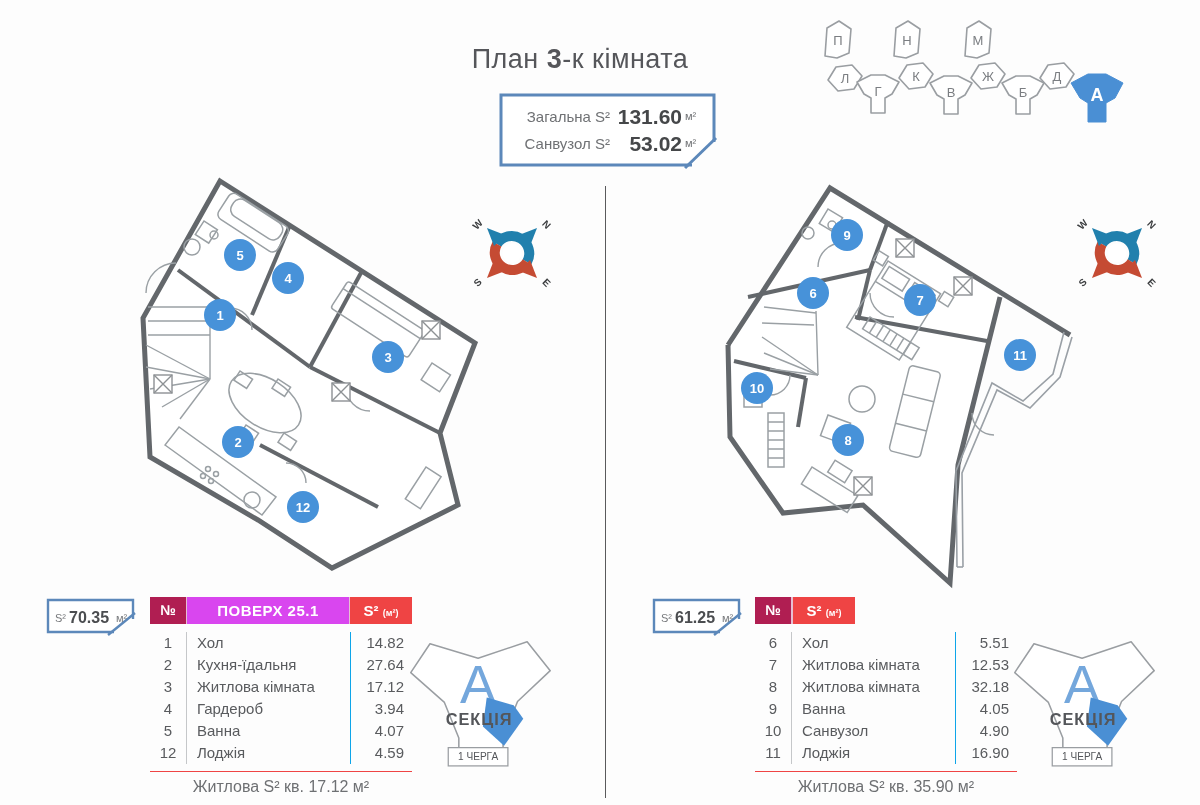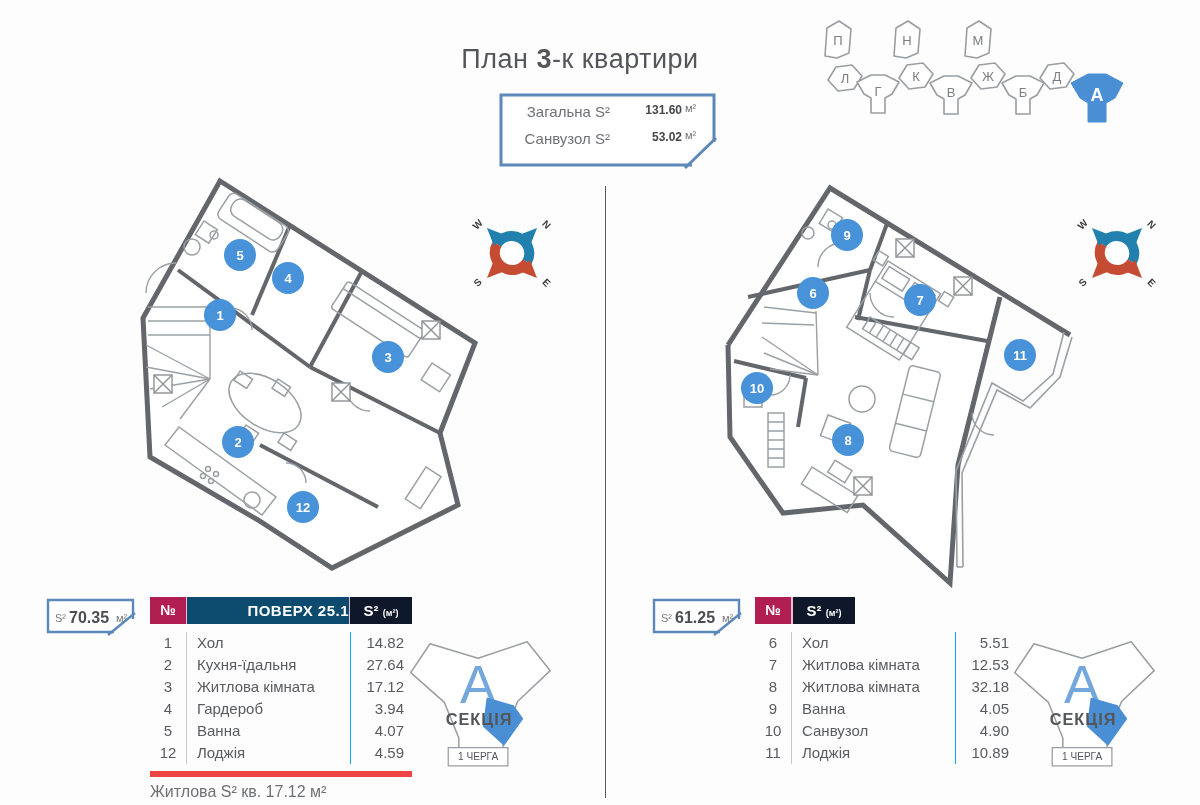--- a/index.html
+++ b/index.html
@@ -7,48 +7,48 @@
           font-family:"Liberation Sans","DejaVu Sans",sans-serif;color:#57585a;}
   svg text{font-family:"Liberation Sans","DejaVu Sans",sans-serif;}
   .abs{position:absolute;}
 
   
   .title{left:390px;top:44px;width:380px;text-align:center;font-size:27px;color:#55565a;letter-spacing:.5px;}
   .title b{font-weight:700;}
 
   
   .sumrows{left:510px;top:103px;width:198px;}
-  .sumrow{display:flex;align-items:flex-start;height:27px;}
+  .sumrow{display:flex;align-items:center;height:27px;}
   .sumrow .lab{width:100px;text-align:right;font-size:15px;color:#6f7174;}
-  .sumrow .val{width:72px;text-align:right;font-size:12px;font-weight:700;color:#454749;}
+  .sumrow .val{width:72px;text-align:right;font-size:21px;font-weight:700;color:#454749;}
   .sumrow .unit{font-size:11px;color:#6f7174;margin-left:3px;position:relative;top:-1px;}
 
   
   .rtable{width:262px;font-size:15px;color:#595b5e;}
   .thead{display:flex;height:27px;line-height:27px;color:#fff;font-weight:700;}
   .thead .c-num{width:36px;text-align:center;background:#b01e52;font-size:14px;border-right:1px solid #e7bfd2;}
-  .thead .c-title{flex:1;text-align:right;background:#0c4a6e;font-size:15px;letter-spacing:.5px;}
-  .thead .c-area{width:62px;text-align:center;background:#0f172a;border-left:1px solid #e7bfd2;}
+  .thead .c-title{flex:1;text-align:center;background:#d946ef;font-size:15px;letter-spacing:.5px;}
+  .thead .c-area{width:62px;text-align:center;background:#ef4444;border-left:1px solid #e7bfd2;}
   .thead .c-area .u{font-size:9px;font-weight:700;}
   .tbody{margin-top:8px;}
   .trow{display:flex;height:22px;line-height:22px;}
   .trow .c-num{width:36px;text-align:center;border-right:1px solid #c5c7c9;}
   .trow .c-title{flex:1;padding-left:10px;}
   .trow .c-area{width:62px;text-align:right;padding-right:8px;border-left:1px solid #0ea5e9;box-sizing:border-box;}
-  .tfoot{border-top:6px solid #ef4444;margin-top:7px;padding-top:6px;text-align:left;
+  .tfoot{border-top:1px solid #ef4444;margin-top:7px;padding-top:6px;text-align:center;
          font-size:16px;color:#6e7073;}
 
   .divider{left:605px;top:186px;width:1px;height:612px;background:#5a5a5c;}
 </style>
 </head>
 <body>
 
 <div class="canvas">
 
-  <div class="abs title"><span>План </span><b>3</b><span>-к квартири</span></div>
+  <div class="abs title"><span>План </span><b>3</b><span>-к кімната</span></div>
 
   <svg class="abs" style="left:498px;top:92px" width="220" height="80" viewBox="0 0 220 80">
     <path d="M194 73 H3 V3 H216 V50" fill="#fff" stroke="#5c88ba" stroke-width="3"></path>
     <path d="M187 76 L218 46" fill="none" stroke="#5c88ba" stroke-width="3"></path>
   </svg>
   <div class="abs sumrows">
     <div class="sumrow">
       <span class="lab">Загальна S²</span>
       <span class="val">131.60</span>
       <span class="unit">м²</span>
@@ -431,23 +431,24 @@
           <div class="c-area">4.05</div>
         </div>
       <div class="trow">
           <div class="c-num">10</div>
           <div class="c-title">Санвузол</div>
           <div class="c-area">4.90</div>
         </div>
       <div class="trow">
           <div class="c-num">11</div>
           <div class="c-title">Лоджія</div>
-          <div class="c-area">10.89</div>
-        </div>
-    </div>
+          <div class="c-area">16.90</div>
+        </div>
+    </div>
+    <div class="tfoot">Житлова S² кв. 35.90 м²</div>
   </div>
 
   <svg class="abs" style="left:404px;top:630px" width="152" height="166" viewBox="0 0 158 168">
     <path d="M27 12 L77 27 L128 10 L152 40 L118 72 L103 110 L103 138 L57 138 L57 110 L42 73 L7 42 Z" fill="#fff" stroke="#9a9ea2" stroke-width="1.6" stroke-linejoin="round"></path>
     <text x="77" y="74" font-size="56" fill="#74a7dc" text-anchor="middle">А</text>
     <path d="M86 68 L114 76 L124 90 L104 118 L82 98 Z" fill="#4a8fd4"></path>
     <text x="78" y="96" font-size="17" font-weight="700" fill="#54565a" text-anchor="middle" letter-spacing="1">СЕКЦІЯ</text>
     <rect x="46" y="120" width="62" height="19" fill="#fff" stroke="#9a9ea2" stroke-width="1.3"></rect>
     <text x="77" y="133" font-size="10.5" fill="#54565a" text-anchor="middle">1 ЧЕРГА</text>
   </svg>

